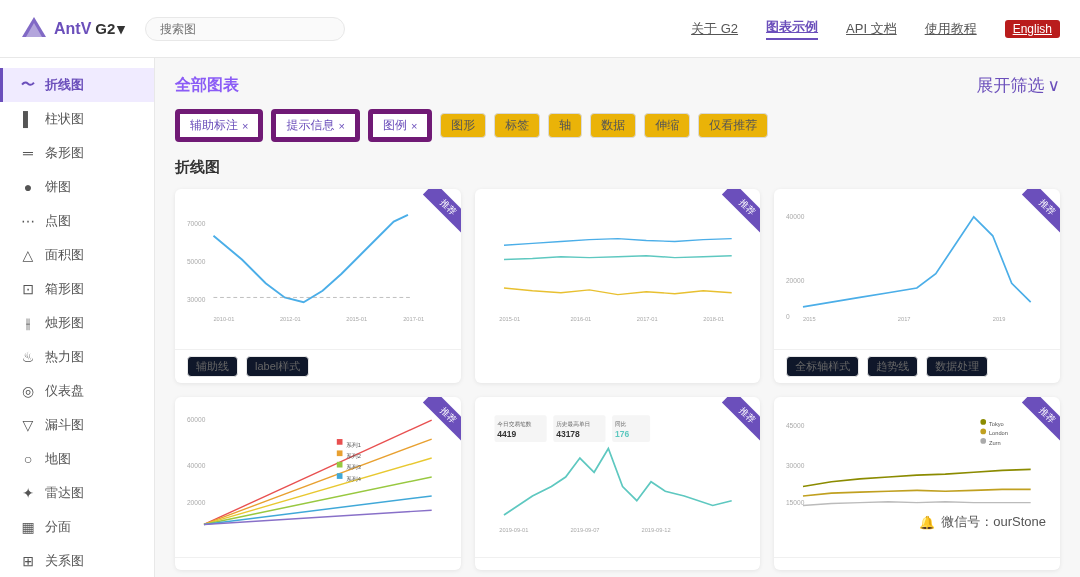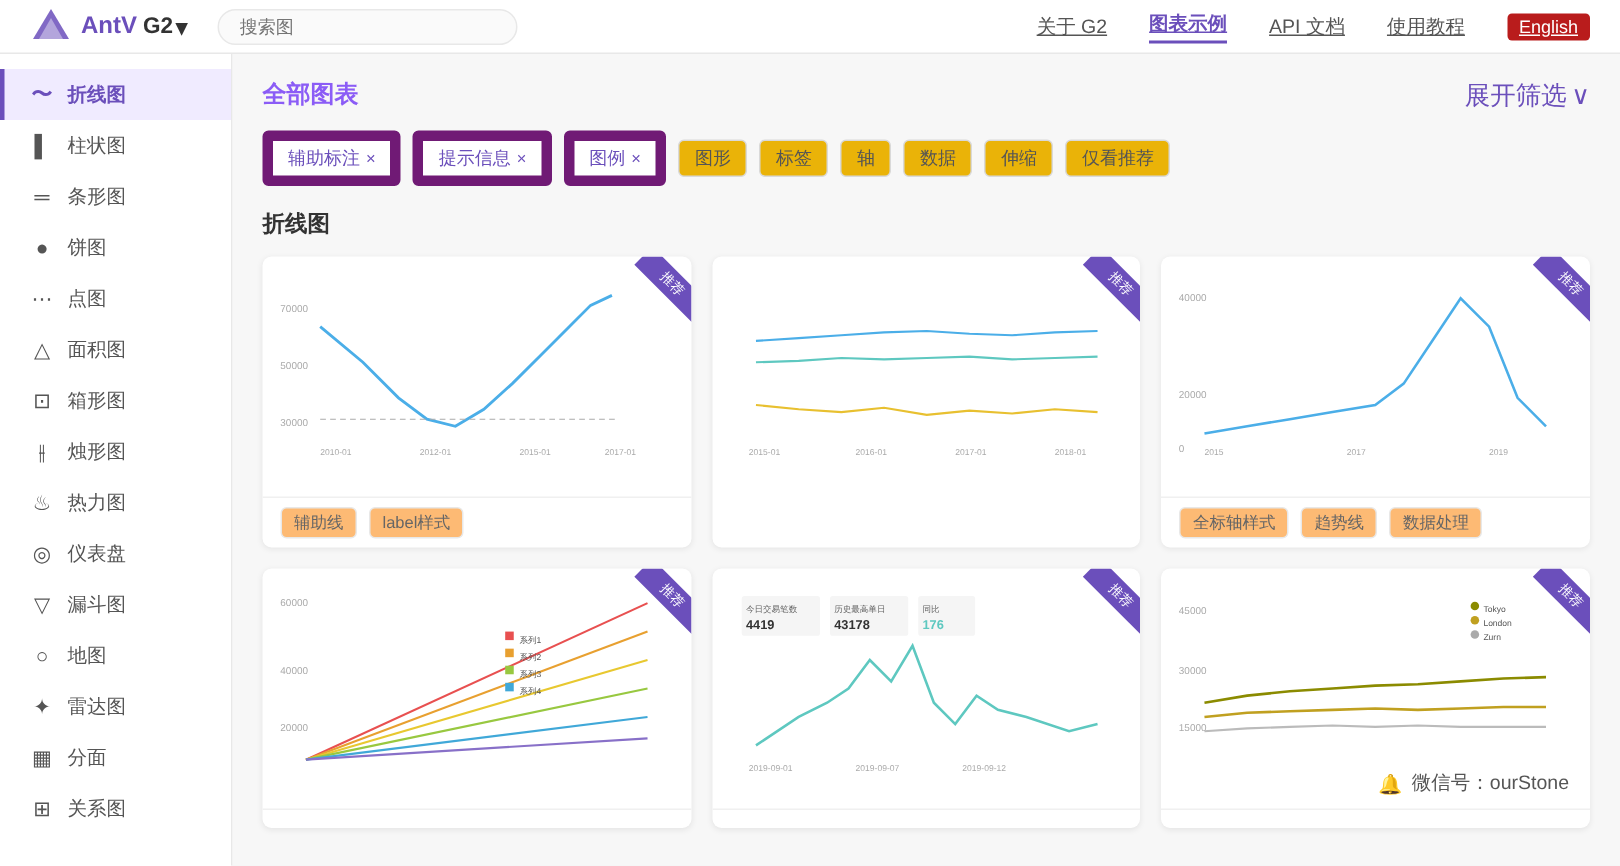--- a/index.html
+++ b/index.html
@@ -1,21 +1,21 @@
 <!DOCTYPE html>
 <html><head>
   <meta charset="utf-8">
   <style>
     * { box-sizing: border-box; margin: 0; padding: 0; }
     body { font-family: -apple-system, BlinkMacSystemFont, 'PingFang SC', 'Microsoft YaHei', sans-serif; font-size: 13px; background: #f5f5f5; color: #333; display: flex; flex-direction: column; height: 577px; overflow: hidden; }
 
     
     .header {
       background: #fff;
-      height: 36px;
+      height: 58px;
       display: flex;
       align-items: center;
       padding: 0 20px;
       border-bottom: 1px solid #e8e8e8;
       flex-shrink: 0;
       z-index: 10;
     }
     .header-logo {
       display: flex;
       align-items: center;
@@ -152,21 +152,21 @@
       align-items: center;
       gap: 8px;
       flex-wrap: wrap;
       margin-bottom: 16px;
     }
     .filter-tag {
       display: inline-flex;
       align-items: center;
       gap: 4px;
       background: #fff;
-      border: 7px solid #701a75;
+      border: 5px solid #701a75;
       color: #6B4FBB;
       border-radius: 4px;
       padding: 3px 10px;
       font-size: 12px;
       cursor: pointer;
     }
     .filter-tag .close { font-size: 11px; }
     .filter-plain {
       background: #eab308;
       border: 1px solid #d9d9d9;
@@ -206,21 +206,21 @@
       overflow: hidden;
     }
     .chart-card-footer {
       padding: 6px 12px;
       border-top: 1px solid #f0f0f0;
       display: flex;
       gap: 8px;
       flex-wrap: wrap;
     }
     .chart-tag {
-      background: #fdba74;
+      background: #0f172a;
       border: 1px solid #e8e8e8;
       border-radius: 4px;
       padding: 2px 8px;
       font-size: 11px;
       color: #666;
       cursor: pointer;
     }
 
     
     .ribbon {

